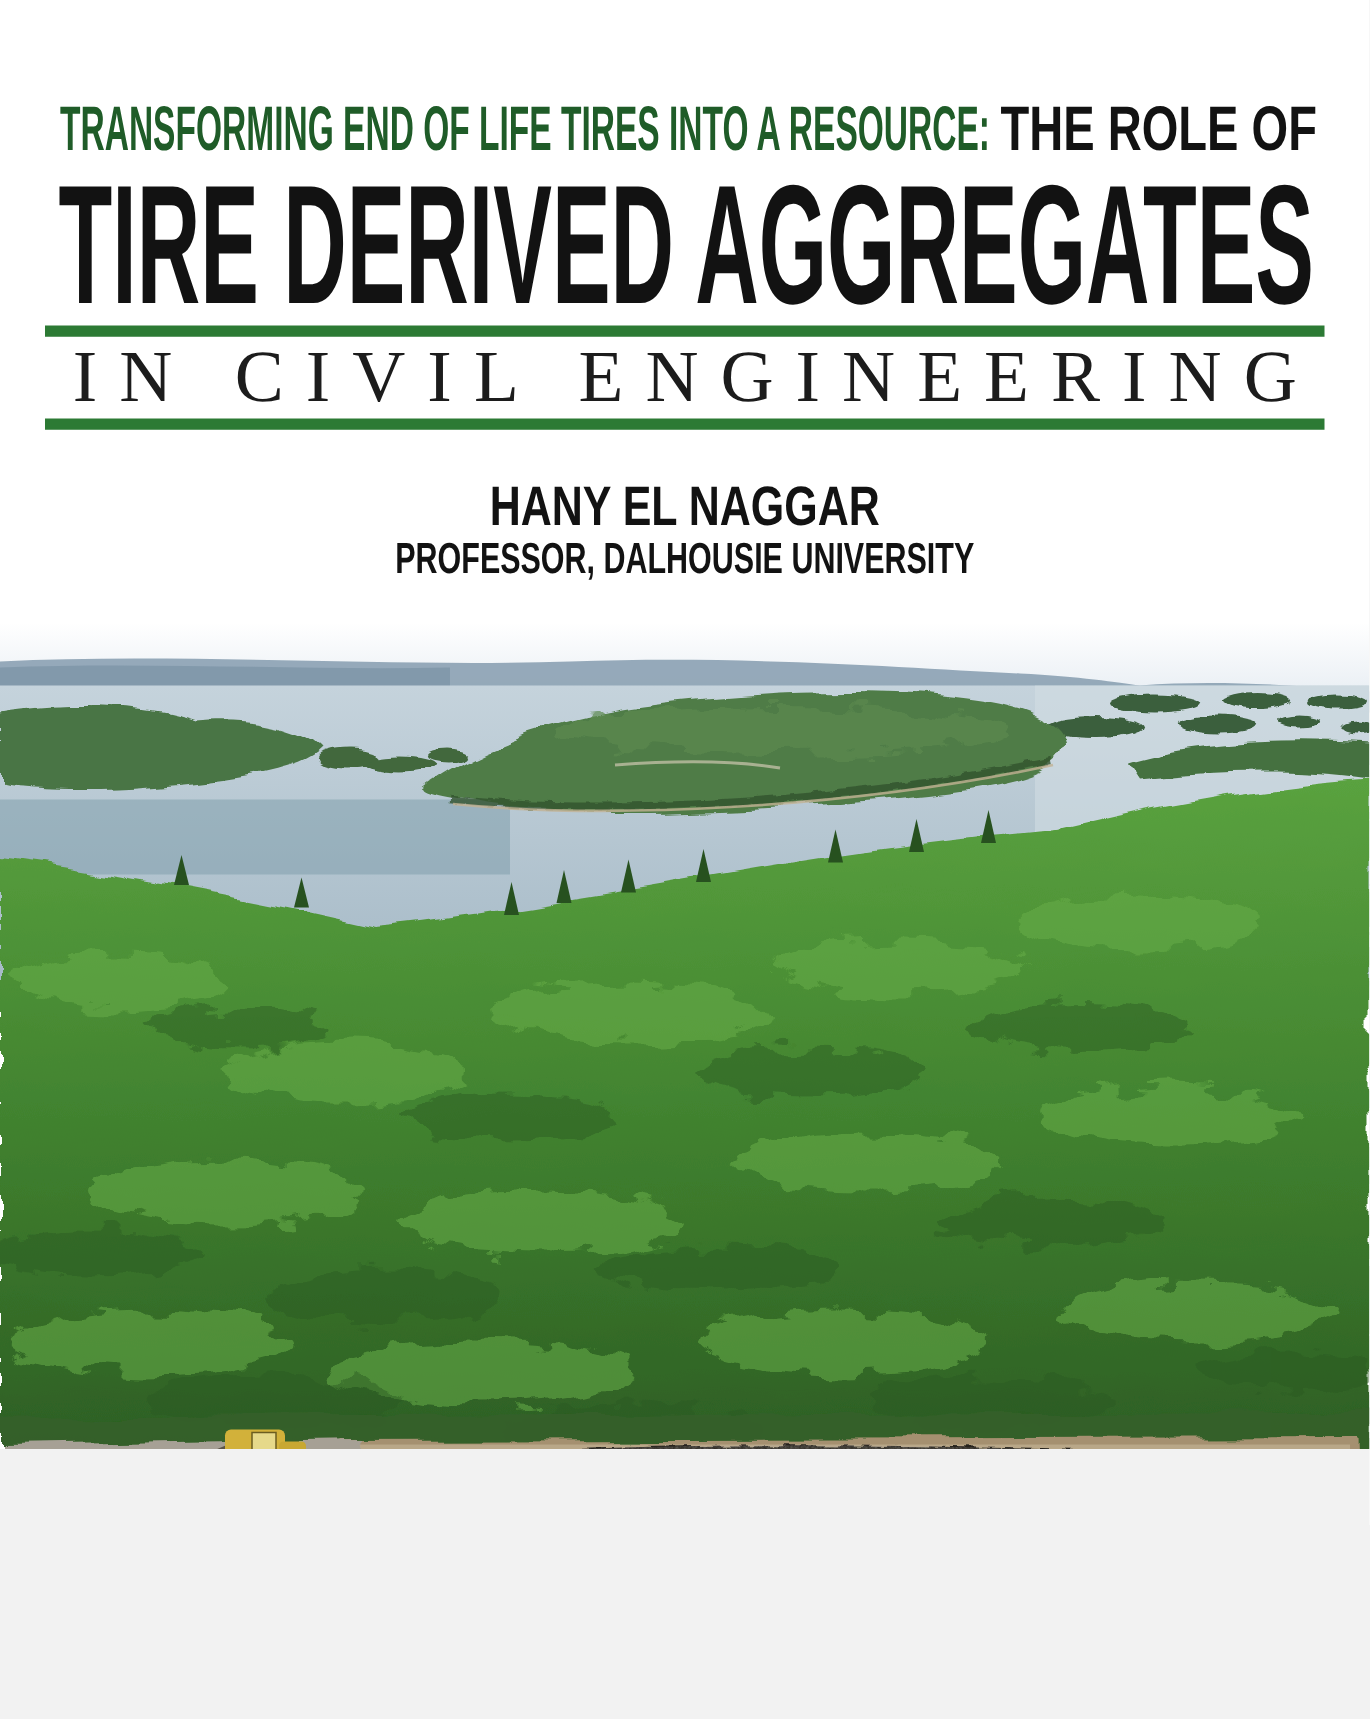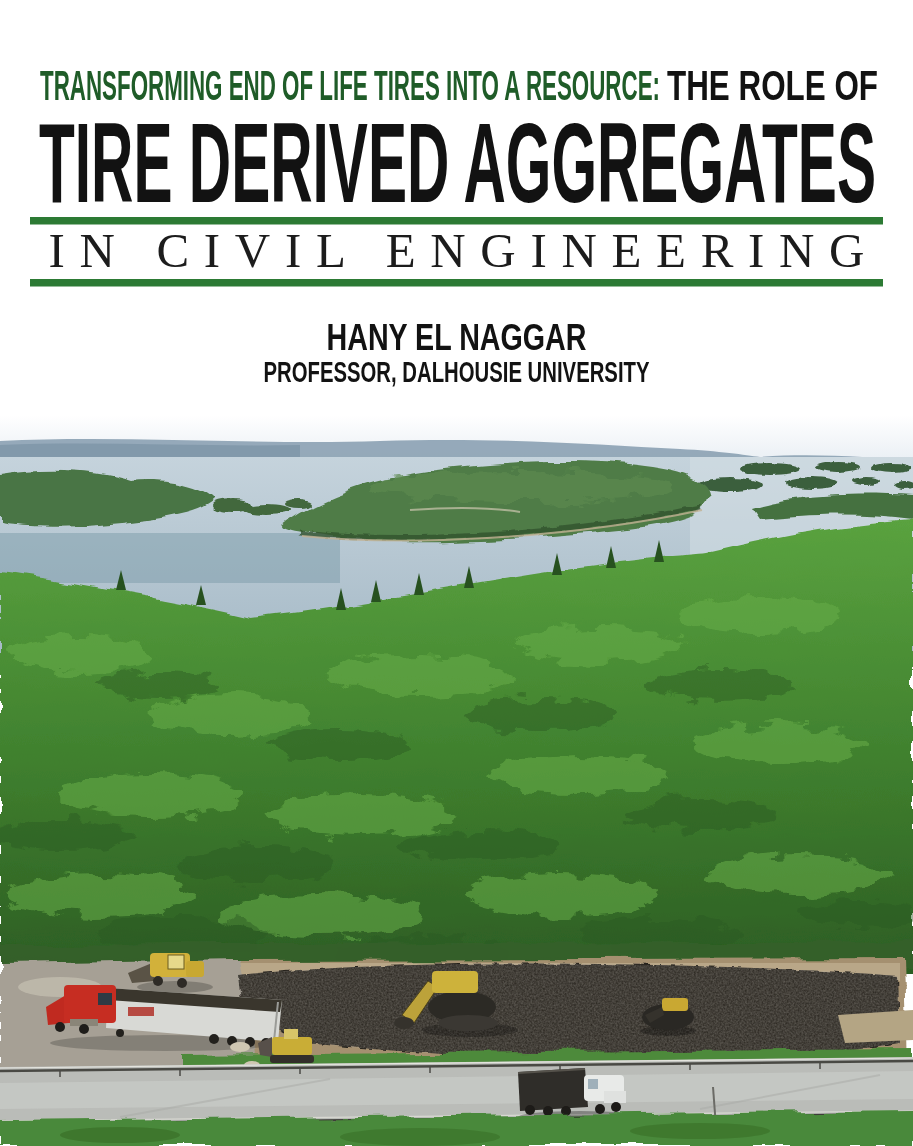--- a/index.html
+++ b/index.html
@@ -4,21 +4,21 @@
 <style>
   :root{
     --kicker-green:#1f5c28;
     --title-black:#121212;
     --rule-green:#2c7a34;
     --cover-background:#ffffff;
   }
   html,body{margin:0;padding:0;background:#f2f2f2;}
   .cover{
     position:relative;
-    width:913px;height:1146px;
+    width:913px;height:966px;
     background:var(--cover-background);
     overflow:hidden;
     font-family:"Liberation Sans",sans-serif;
   }
   svg{display:block;}
   .header-svg{position:absolute;top:0;left:0;}
   .photo-svg{position:absolute;top:415px;left:0;}
   
   .t-cond{font-family:"Liberation Sans",sans-serif;font-weight:bold;}
   .kicker-green{fill:var(--kicker-green);}

